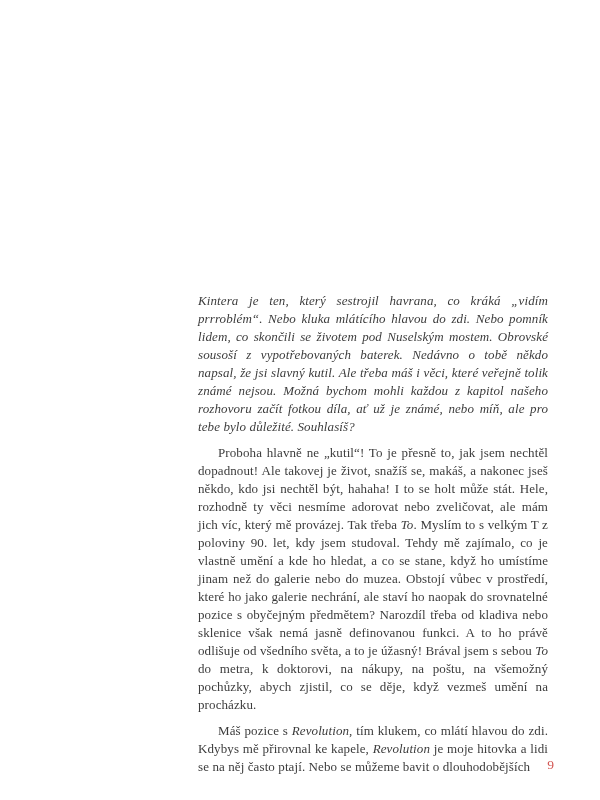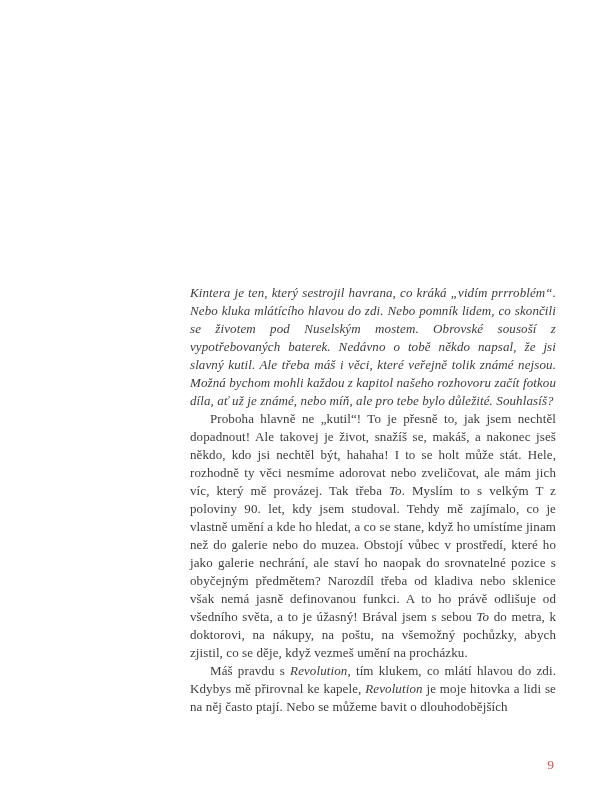--- a/index.html
+++ b/index.html
@@ -24,21 +24,21 @@
     left: 190px;
     top: 284px;
     width: 366px;
     font-size: 13px;
     line-height: 18px;
     color: #3c3c3c;
     text-align: justify;
     letter-spacing: 0.1px;
   }
   .para {
-    margin: 0;
+    margin: 8px;
     padding: 0;
   }
   .para.indent {
     text-indent: 20px;
     font-family: Liberation Serif, serif;
   }
   .it {
     font-style: italic;
   }
   .page-number {
@@ -53,18 +53,18 @@
 </head>
 <body>
 
 <div class="page">
   <div class="text-block">
 
     <p class="para"><span class="it">Kintera je ten, který sestrojil havrana, co kráká „vidím prrroblém“. Nebo kluka mlátícího hlavou do zdi. Nebo pomník lidem, co skončili se životem pod Nuselským mostem. Obrovské sousoší z vypotřebovaných baterek. Nedávno o tobě někdo napsal, že jsi slavný kutil. Ale třeba máš i věci, které veřejně tolik známé nejsou. Možná bychom mohli každou z kapitol našeho rozhovoru začít fotkou díla, ať už je známé, nebo míň, ale pro tebe bylo důležité. Souhlasíš?</span></p>
 
     <p class="para indent"><span>Proboha hlavně ne „kutil“! To je přesně to, jak jsem nechtěl dopadnout! Ale takovej je život, snažíš se, makáš, a nakonec jseš někdo, kdo jsi nechtěl být, hahaha! I to se holt může stát. Hele, rozhodně ty věci nesmíme adorovat nebo zveličovat, ale mám jich víc, který mě provázej. Tak třeba </span><span class="it">To</span><span>. Myslím to s velkým T z poloviny 90. let, kdy jsem studoval. Tehdy mě zajímalo, co je vlastně umění a kde ho hledat, a co se stane, když ho umístíme jinam než do galerie nebo do muzea. Obstojí vůbec v prostředí, které ho jako galerie nechrání, ale staví ho naopak do srovnatelné pozice s obyčejným předmětem? Narozdíl třeba od kladiva nebo sklenice však nemá jasně definovanou funkci. A to ho právě odlišuje od všedního světa, a to je úžasný! Brával jsem s sebou </span><span class="it">To</span><span> do metra, k doktorovi, na nákupy, na poštu, na všemožný pochůzky, abych zjistil, co se děje, když vezmeš umění na procházku.</span></p>
 
-    <p class="para indent"><span>Máš pravdu s </span><span class="it">Revolution</span><span>, tím klukem, co mlátí hlavou do zdi. Kdybys mě přirovnal ke kapele, </span><span class="it">Revolution</span><span> je moje hitovka a lidi se na něj často ptají. Nebo se můžeme bavit o dlouhodobějších</span></p>
+    <p class="para indent"><span>Máš pozice s </span><span class="it">Revolution</span><span>, tím klukem, co mlátí hlavou do zdi. Kdybys mě přirovnal ke kapele, </span><span class="it">Revolution</span><span> je moje hitovka a lidi se na něj často ptají. Nebo se můžeme bavit o dlouhodobějších</span></p>
 
   </div>
 
   <div class="page-number">9</div>
 </div>
 
 </body></html>

